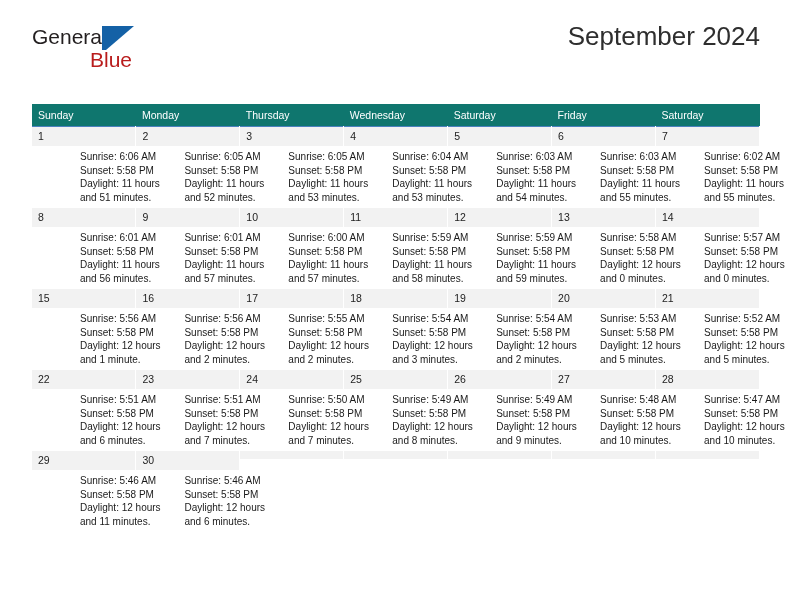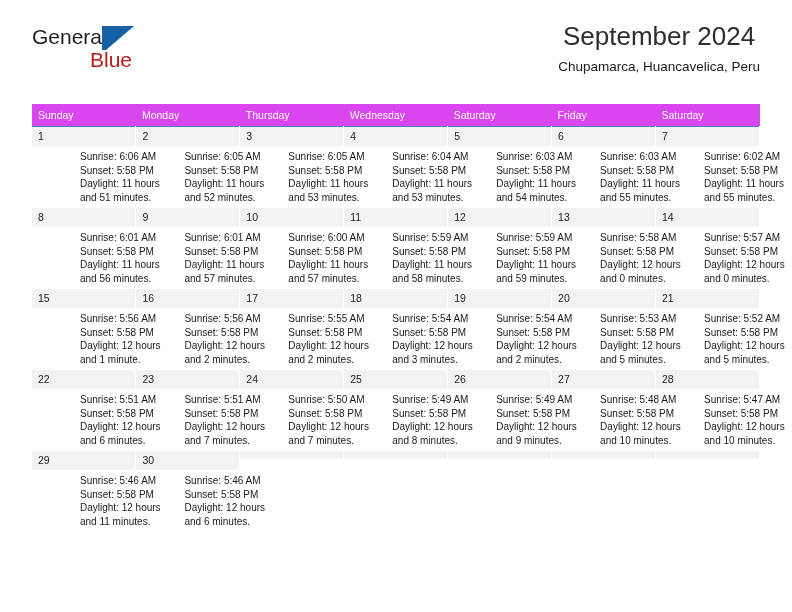--- a/index.html
+++ b/index.html
@@ -103,21 +103,21 @@
     left: 32px;
     top: 104px;
     width: 728px;
   }
   table.cal {
     border-collapse: collapse;
     width: 728px;
     table-layout: fixed;
   }
   table.cal th {
-    background: #d946ef;
+    background: #0f766e;
     color: #ffffff;
     font-size: 10.5px;
     font-weight: normal;
     text-align: left;
     padding: 5px 0 5px 6px;
     height: 12px;
     border: none;
   }
   table.cal td {
     vertical-align: top;
@@ -173,21 +173,20 @@
         <span class="brand-mark">
           <span class="bar"></span>
           <span class="tri"></span>
         </span>
       </div>
       <span class="brand-blue">Blue</span>
     </div>
 
     <div class="title-block">
       <div class="cal-title">September 2024</div>
-      <div class="cal-subtitle">Chupamarca, Huancavelica, Peru</div>
     </div>
 
   </div>
 
   <div class="calendar">
     <table class="cal">
       <thead>
         <tr>
           <th>Sunday</th>
           <th>Monday</th>

